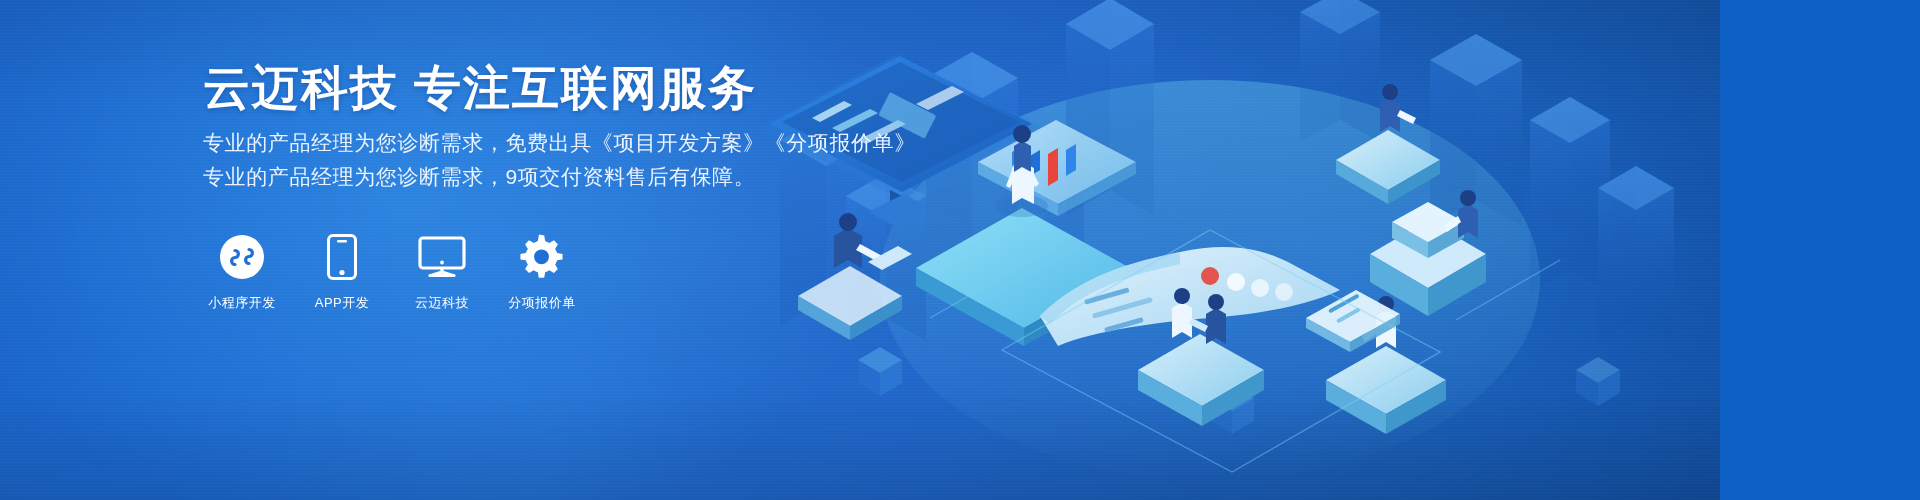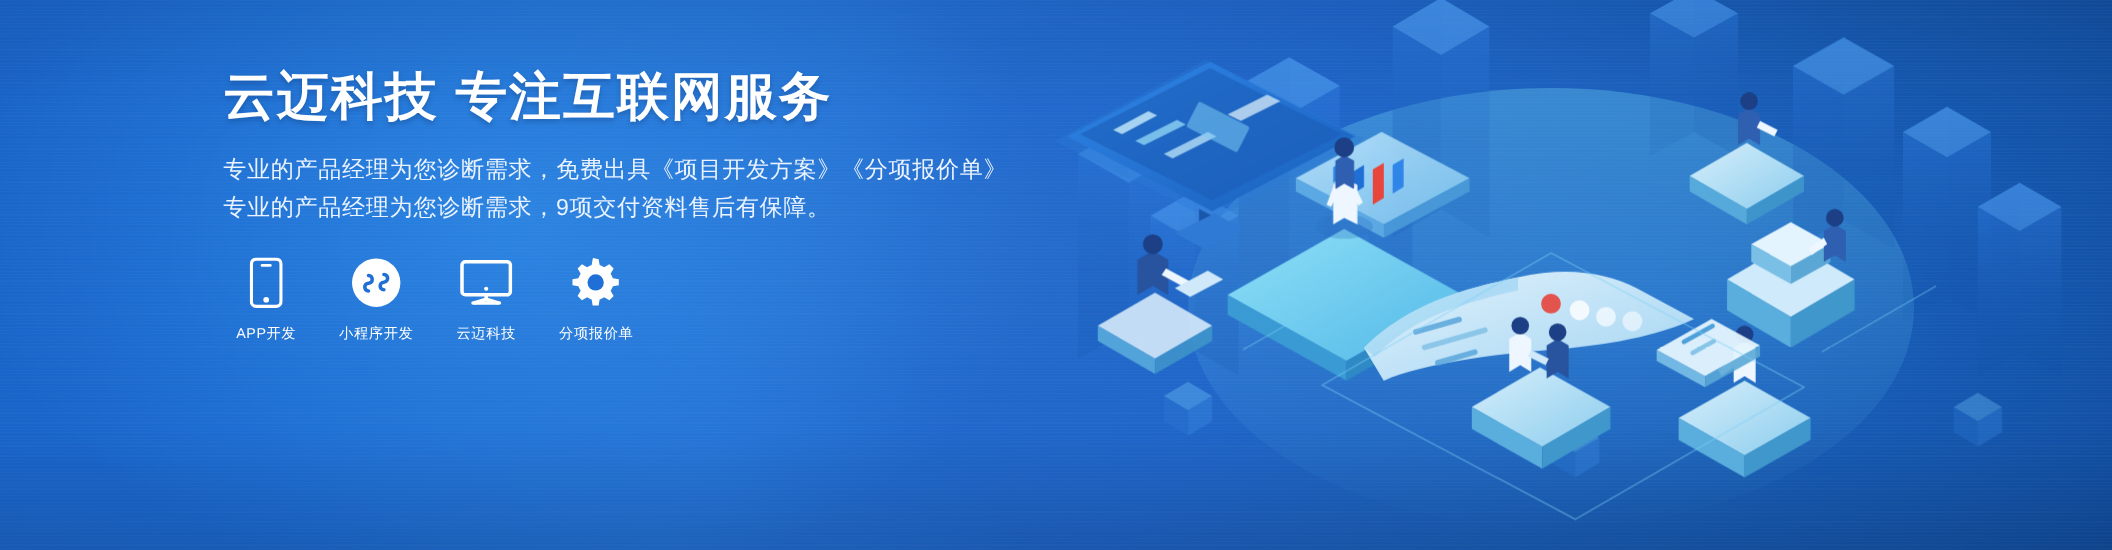--- a/index.html
+++ b/index.html
@@ -2,21 +2,21 @@
 <html><head>
 <meta charset="utf-8">
 <style>
   html, body {
     margin: 0;
     padding: 0;
     background: #0d5fc3;
   }
   .banner {
     position: relative;
-    width: 1920px;
+    width: 1720px;
     height: 500px;
     overflow: hidden;
     font-family: "Liberation Sans", sans-serif;
     background:
       radial-gradient(ellipse 900px 620px at 24% 40%, rgba(42,133,226,0.85) 0%, rgba(23,98,200,0.25) 55%, rgba(0,0,0,0) 75%),
       radial-gradient(ellipse 1100px 700px at 78% 55%, rgba(27,105,208,0.75) 0%, rgba(15,78,180,0.2) 60%, rgba(0,0,0,0) 80%),
       linear-gradient(112deg, #1a63c6 0%, #1b6ad2 22%, #1f6fd6 38%, #1a62c8 58%, #14529f 80%, #0f4790 100%);
   }
   
   .scanlines {
@@ -51,21 +51,21 @@
     font-size: 47px;
     font-weight: bold;
     color: #ffffff;
     letter-spacing: 2px;
     line-height: 1.1;
     white-space: nowrap;
     text-shadow: 0 2px 5px rgba(0,30,80,0.25);
     margin: 0;
   }
   .sub {
-    margin-top: 24px;
+    margin-top: 12px;
   }
   .sub-line {
     font-size: 21px;
     color: #eaf3ff;
     line-height: 1.65;
     letter-spacing: 0.6px;
     white-space: nowrap;
     margin: 0;
   }
 
@@ -344,38 +344,38 @@
     <div class="sub">
       <p class="sub-line">专业的产品经理为您诊断需求，免费出具《项目开发方案》《分项报价单》</p>
       <p class="sub-line">专业的产品经理为您诊断需求，9项交付资料售后有保障。</p>
     </div>
   </div>
 
   <div class="services">
 
     <div class="service">
       <span class="ico">
+        <svg width="46" height="46" viewBox="0 0 46 46">
+          <circle cx="23" cy="23" r="22" fill="#ffffff"></circle>
+          <path d="M16 30.5 C11.5 30.5 11.5 23.5 16 23.5 C20.5 23.5 20.5 16.5 16 16.5" fill="none" stroke="#1f6fd6" stroke-width="3.2" stroke-linecap="round"></path>
+          <path d="M30 15.5 C34.5 15.5 34.5 22.5 30 22.5 C25.5 22.5 25.5 29.5 30 29.5" fill="none" stroke="#1f6fd6" stroke-width="3.2" stroke-linecap="round"></path>
+        </svg>
+      </span>
+      <span class="lbl">小程序开发</span>
+    </div>
+
+    <div class="service">
+      <span class="ico">
         <svg width="30" height="46" viewBox="0 0 30 46">
           <rect x="1.5" y="1.5" width="27" height="43" rx="4.5" fill="none" stroke="#ffffff" stroke-width="3"></rect>
           <rect x="10" y="6" width="10" height="2.6" rx="1.3" fill="#ffffff"></rect>
           <circle cx="15" cy="38.5" r="2.6" fill="#ffffff"></circle>
         </svg>
       </span>
       <span class="lbl">APP开发</span>
-    </div>
-
-    <div class="service">
-      <span class="ico">
-        <svg width="46" height="46" viewBox="0 0 46 46">
-          <circle cx="23" cy="23" r="22" fill="#ffffff"></circle>
-          <path d="M16 30.5 C11.5 30.5 11.5 23.5 16 23.5 C20.5 23.5 20.5 16.5 16 16.5" fill="none" stroke="#1f6fd6" stroke-width="3.2" stroke-linecap="round"></path>
-          <path d="M30 15.5 C34.5 15.5 34.5 22.5 30 22.5 C25.5 22.5 25.5 29.5 30 29.5" fill="none" stroke="#1f6fd6" stroke-width="3.2" stroke-linecap="round"></path>
-        </svg>
-      </span>
-      <span class="lbl">小程序开发</span>
     </div>
 
 
     <div class="service">
       <span class="ico">
         <svg width="48" height="42" viewBox="0 0 48 42">
           <rect x="2" y="2" width="44" height="30" rx="3" fill="none" stroke="#ffffff" stroke-width="3.2"></rect>
           <circle cx="24" cy="26.5" r="1.9" fill="#ffffff"></circle>
           <path d="M24 32 L24 36" stroke="#ffffff" stroke-width="3.2"></path>
           <path d="M12 39.5 L36 39.5" stroke="#ffffff" stroke-width="3.2" stroke-linecap="round"></path>

